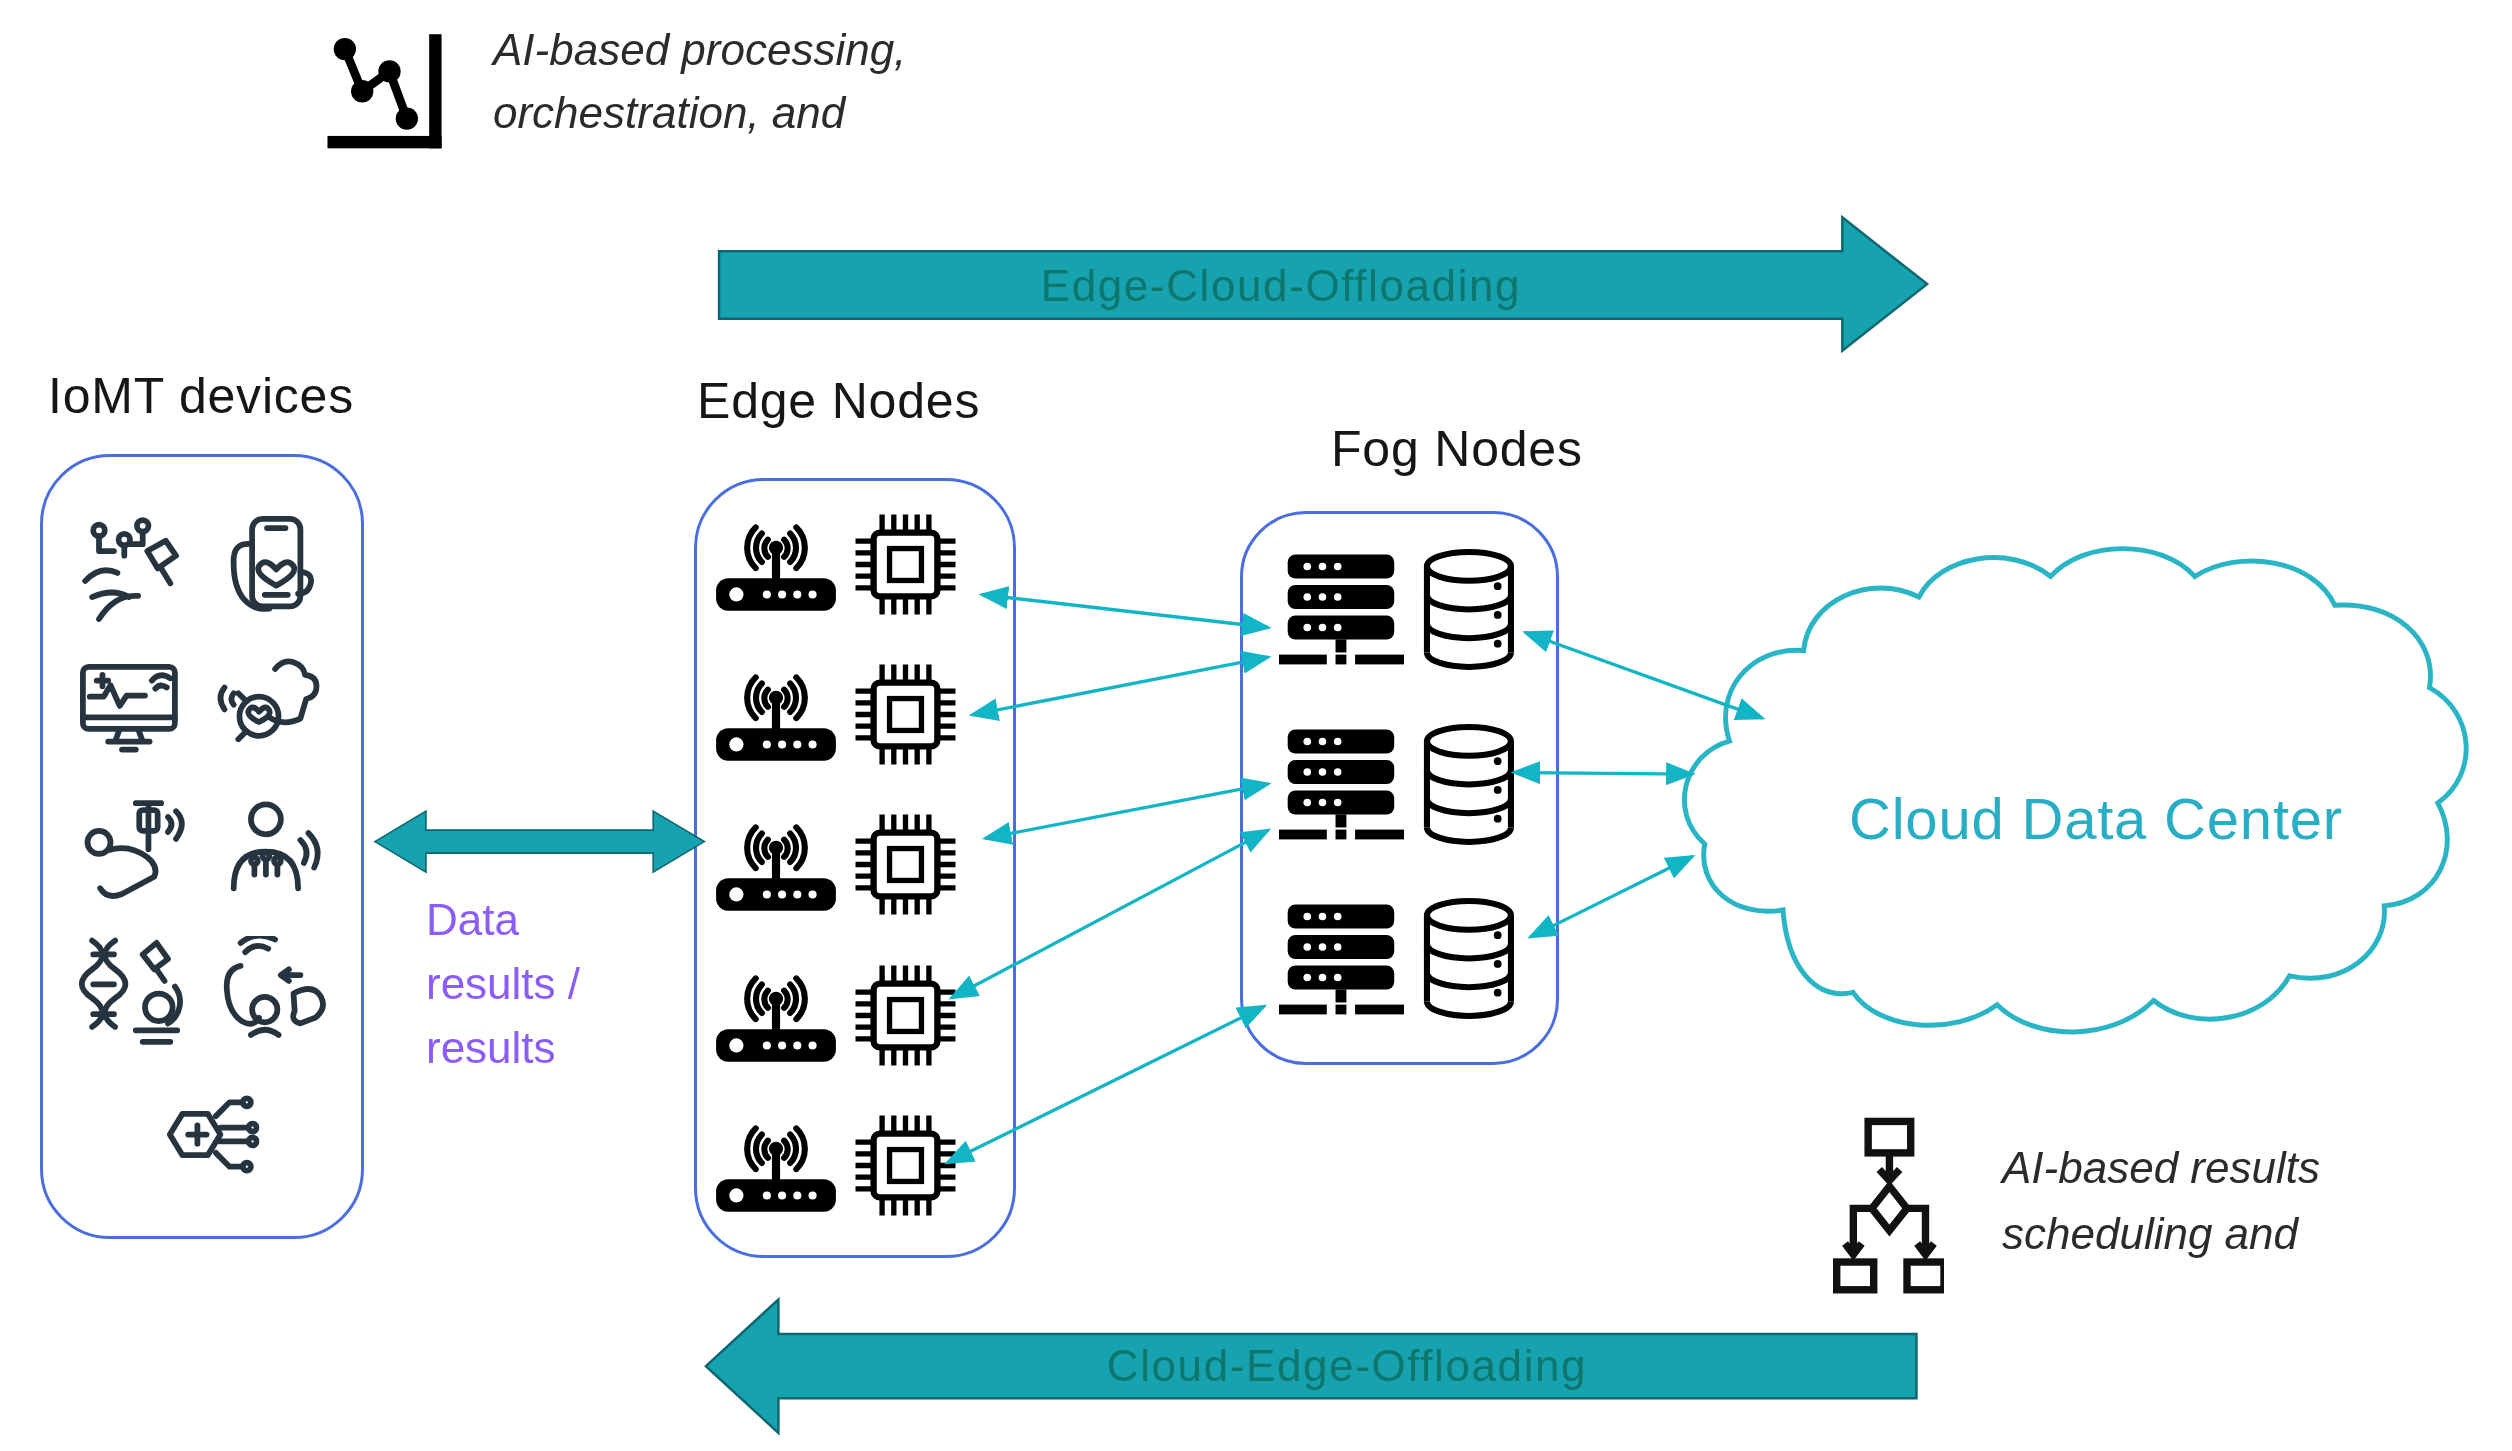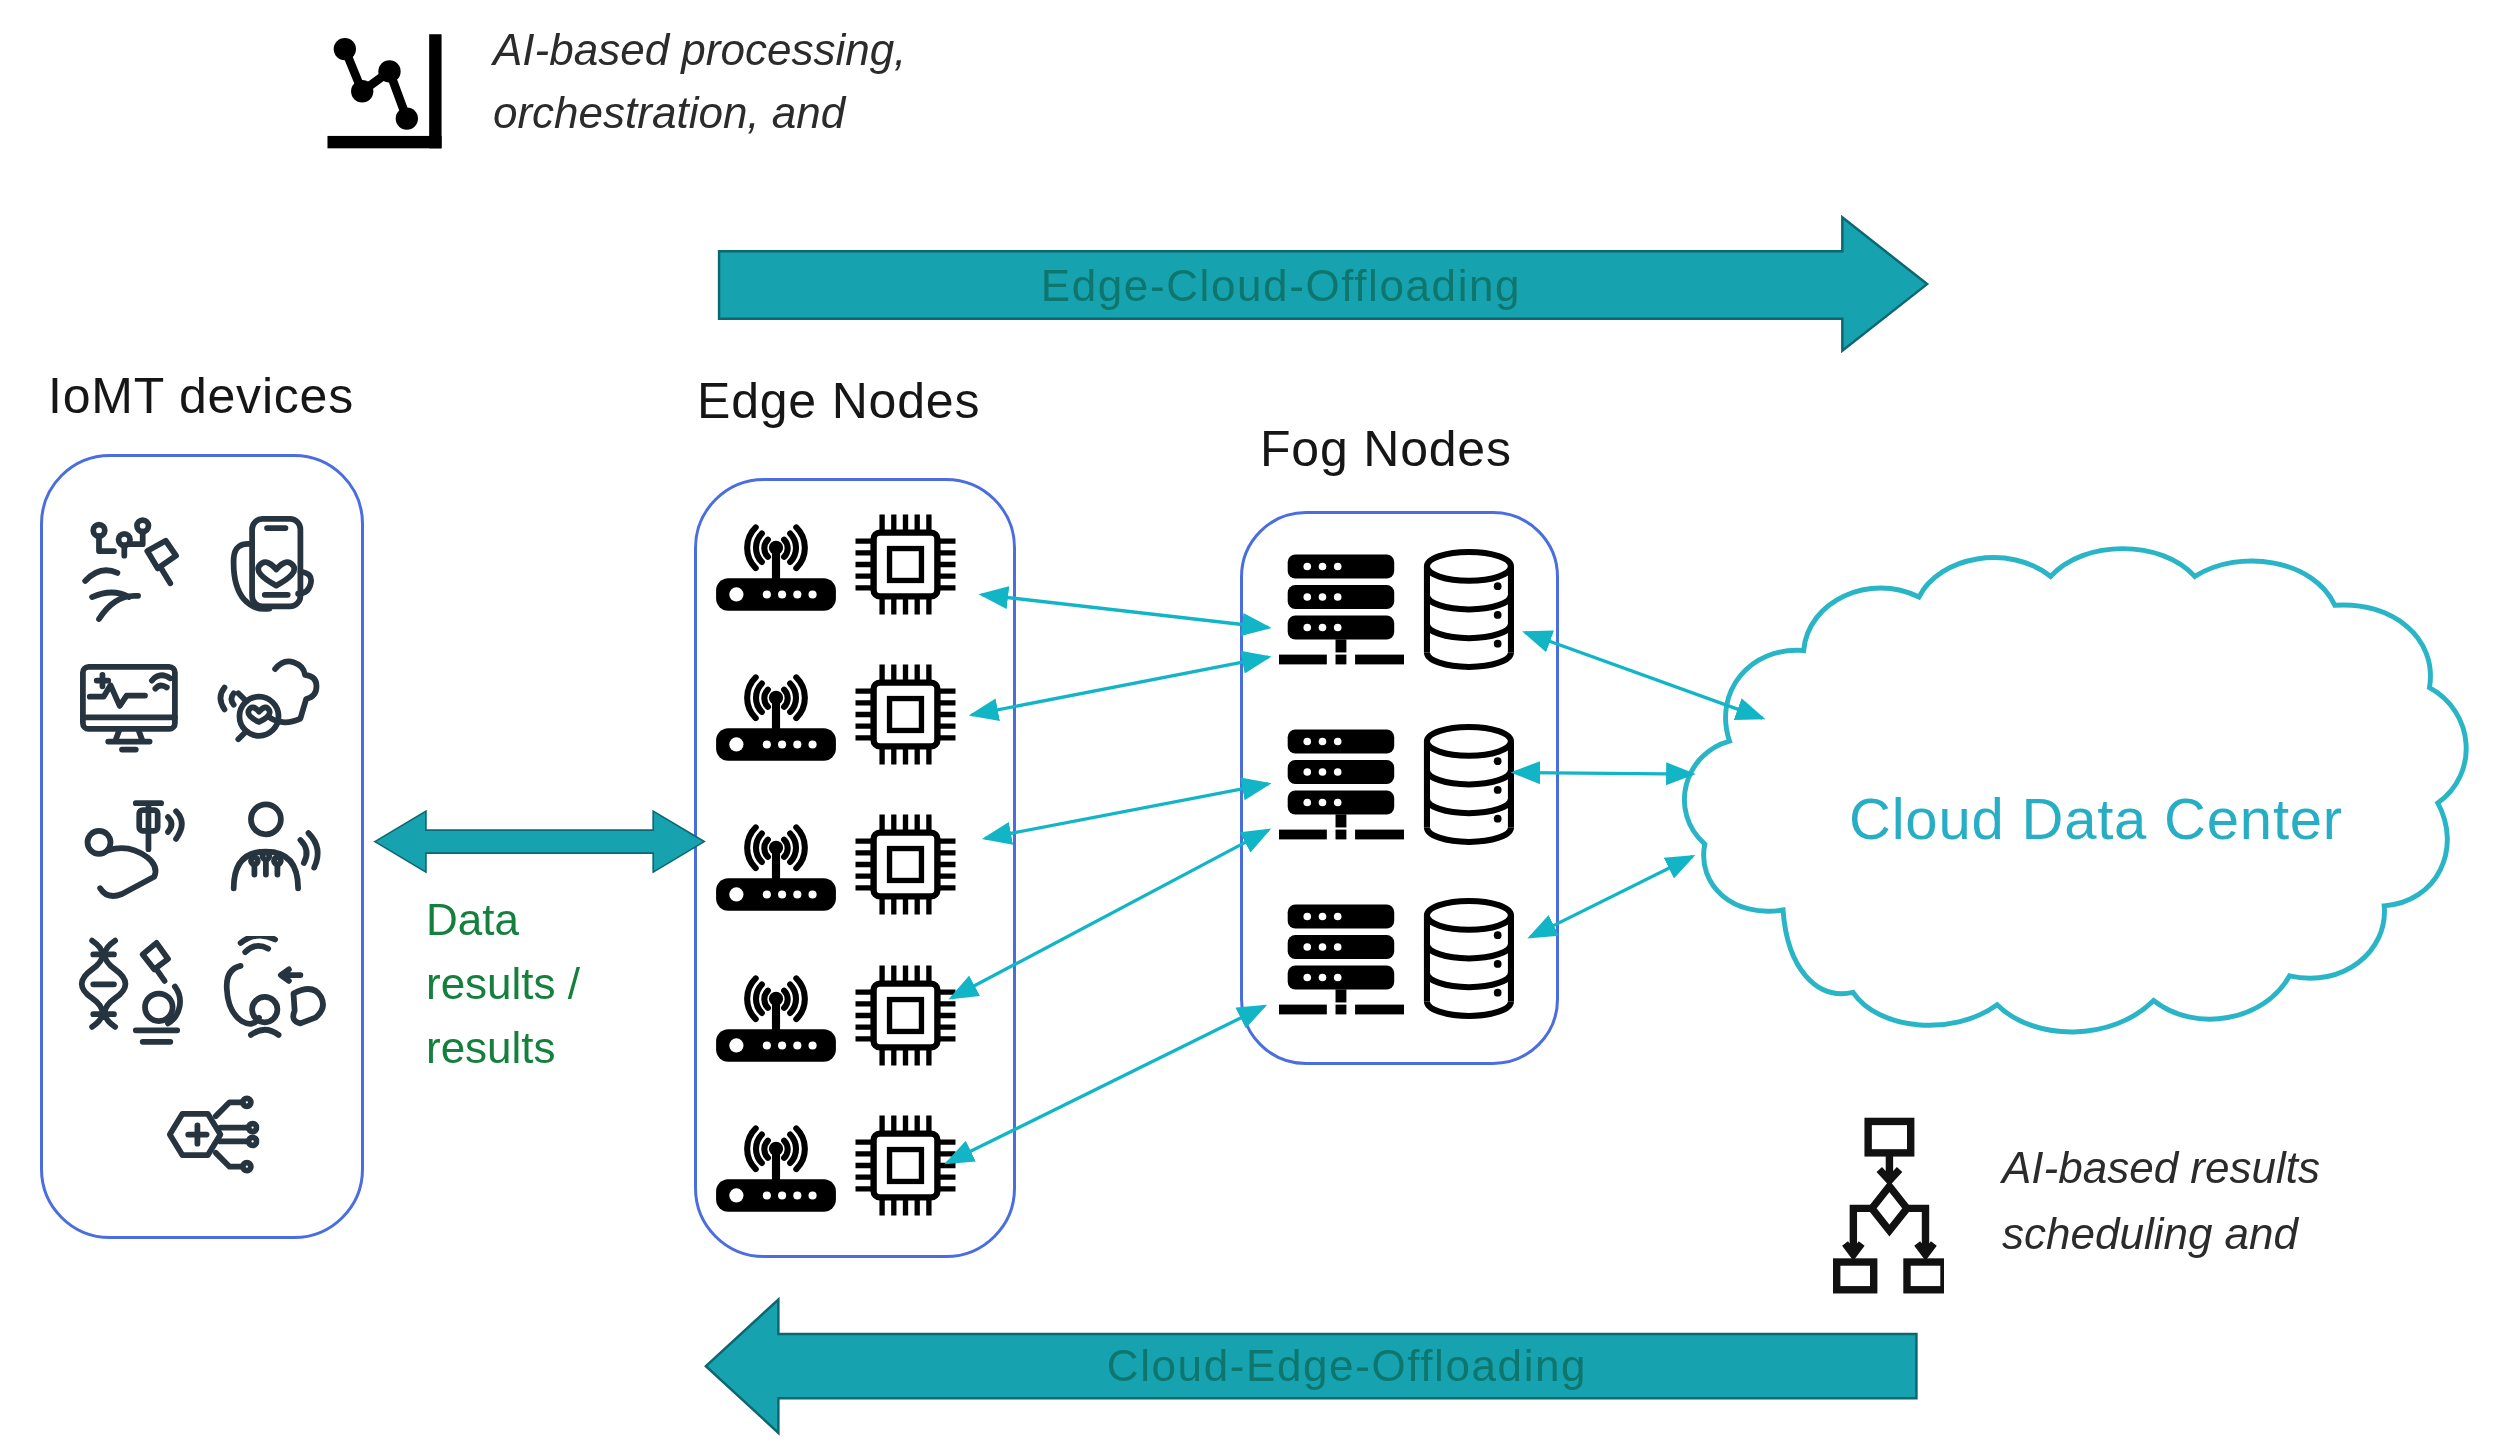--- a/index.html
+++ b/index.html
@@ -5,21 +5,21 @@
   html,body{margin:0;padding:0;background:#fff;}
   body{width:2512px;height:1451px;font-family:"Liberation Sans",sans-serif;}
   .canvas{position:relative;width:2512px;height:1451px;background:#fff;overflow:hidden;}
   .layer{position:absolute;left:0;top:0;width:2512px;height:1451px;z-index:2;pointer-events:none;}
   .abs{position:absolute;}
   .title{color:#161616;font-size:50px;letter-spacing:0.8px;white-space:nowrap;z-index:3;}
   .annot{font-style:italic;font-size:44px;line-height:63px;color:#2b2b2b;white-space:nowrap;z-index:3;}
   .annot-br{line-height:66px;}
   .arrow-label{display:flex;align-items:center;justify-content:center;color:#0f766e;
     font-size:44px;letter-spacing:1.6px;z-index:3;white-space:nowrap;}
-  .data-label{font-size:44px;line-height:64px;color:#15803d;white-space:nowrap;z-index:3;}
+  .data-label{font-size:44px;line-height:64px;color:#8b5cf6;white-space:nowrap;z-index:3;}
   .cloud-label{display:flex;align-items:center;justify-content:center;color:#28aec4;
     font-size:58px;letter-spacing:0.8px;z-index:3;white-space:nowrap;}
   .group-box{border:3.3px solid #4a6ee0;background:transparent;z-index:1;}
   .r85{border-radius:70px;}
   .r80{border-radius:66px;}
   .iomt-grid{display:grid;grid-template-columns:1fr 1fr;justify-items:center;align-items:center;
     padding:48px 21.4px 25px 21.4px;row-gap:13px;height:694px;box-sizing:content-box;}
   .node-col{display:flex;flex-direction:column;justify-content:space-around;height:100%;
     box-sizing:border-box;padding:8.2px 0;}
   .node-row{display:flex;align-items:center;}
@@ -337,21 +337,21 @@
         <svg class="icon" width="132" height="107" viewBox="0 0 130 105">
             <use href="#sym-router"></use>
           </svg>
         <svg class="icon" width="117" height="117" viewBox="0 0 110 110">
             <use href="#sym-chip"></use>
           </svg>
       </div>
     </div>
   </div>
 
-  <div class="abs title" style="left:1260px;top:420px">Fog Nodes</div>
+  <div class="abs title" style="left:1331px;top:420px">Fog Nodes</div>
   <div class="abs group-box r80" style="left:1240px;top:511px;width:313px;height:548px">
     <div class="node-col" style="height:541px">
       <div class="node-row fog-row">
         <svg class="icon" width="125" height="115" viewBox="0 0 115 105">
             <use href="#sym-server"></use>
           </svg>
         <svg class="icon" width="105" height="128" viewBox="0 0 95 115">
             <use href="#sym-db"></use>
           </svg>
       </div>

